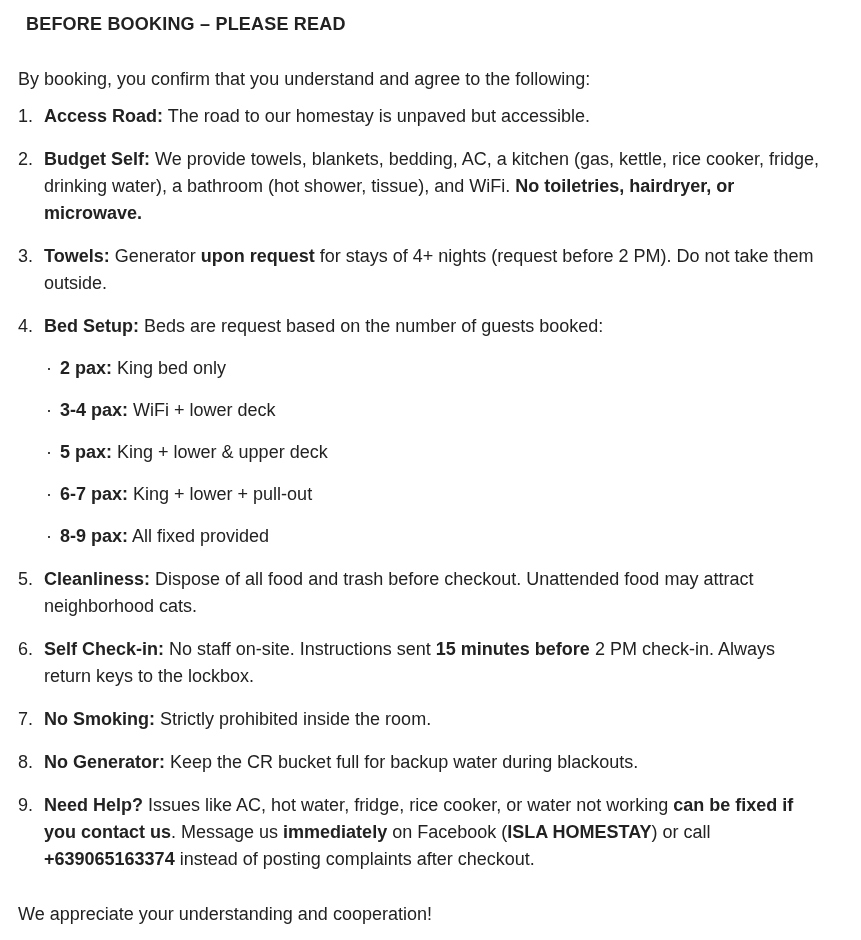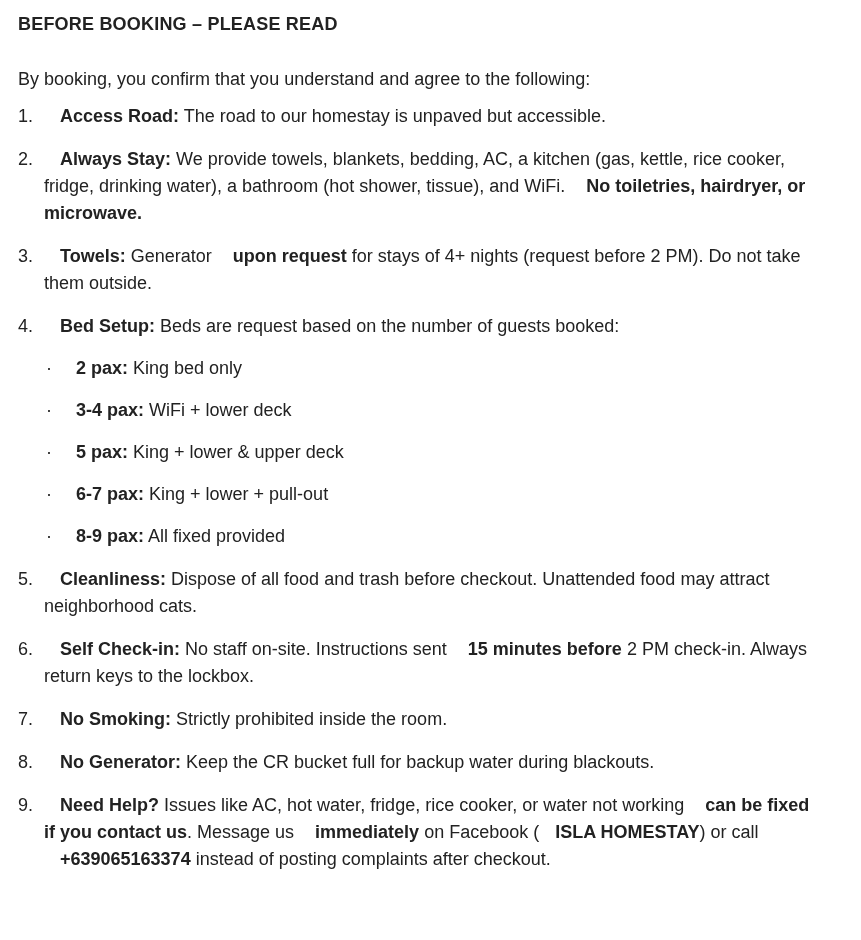--- a/index.html
+++ b/index.html
@@ -16,21 +16,21 @@
     box-sizing: border-box;
   }
   .page {
     padding: 12px 18px 0 18px;
     box-sizing: border-box;
   }
   .doc-title {
     font-size: 18px;
     font-weight: 700;
     line-height: 24px;
-    margin: 0 0 30px 0;
+    margin: 0 0 30px 8px;
     letter-spacing: 0.2px;
   }
   .intro, .outro {
     font-size: 18px;
     line-height: 27px;
     margin: 0;
   }
   .intro { margin-bottom: 10px; }
   .outro { margin-top: 28px; }
   .rules-list { margin: 0; padding: 0; }
@@ -42,21 +42,21 @@
     line-height: 27px;
   }
   .rule-number {
     flex: 0 0 26px;
     width: 26px;
   }
   .rule-content {
     flex: 1 1 auto;
     max-width: 781px;
   }
-  .b { font-weight: 700; margin-left: 16px; }
+  .b { font-weight: 700; }
   .sub-list { margin: 0; padding: 0; }
   .sub-item {
     display: flex;
     align-items: flex-start;
     margin-top: 15px;
     font-size: 18px;
     line-height: 27px;
   }
   .sub-bullet {
     flex: 0 0 16px;
@@ -73,21 +73,21 @@
 <div class="page">
   <h1 class="doc-title">BEFORE BOOKING – PLEASE READ</h1>
   <p class="intro">By booking, you confirm that you understand and agree to the following:</p>
   <div class="rules-list">
       <div class="rule-item">
         <span class="rule-number">1.</span>
         <div class="rule-content"><span class="b">Access Road:</span><span class=""> The road to our homestay is unpaved but accessible.</span></div>
       </div>
       <div class="rule-item">
         <span class="rule-number">2.</span>
-        <div class="rule-content"><span class="b">Always Stay:</span><span class=""> We provide towels, blankets, bedding, AC, a kitchen (gas, kettle, rice cooker, fridge, drinking water), a bathroom (hot shower, tissue), and WiFi. </span><span class="b">No toiletries, hairdryer, or microwave.</span></div>
+        <div class="rule-content"><span class="b">Budget Self:</span><span class=""> We provide towels, blankets, bedding, AC, a kitchen (gas, kettle, rice cooker, fridge, drinking water), a bathroom (hot shower, tissue), and WiFi. </span><span class="b">No toiletries, hairdryer, or microwave.</span></div>
       </div>
       <div class="rule-item">
         <span class="rule-number">3.</span>
         <div class="rule-content"><span class="b">Towels:</span><span class=""> Generator </span><span class="b">upon request</span><span class=""> for stays of 4+ nights (request before 2 PM). Do not take them outside.</span></div>
       </div>
       <div class="rule-item">
         <span class="rule-number">4.</span>
         <div class="rule-content"><span class="b">Bed Setup:</span><span class=""> Beds are request based on the number of guests booked:</span><div class="sub-list">
             <div class="sub-item">
               <span class="sub-bullet">·</span>
@@ -125,13 +125,14 @@
       </div>
       <div class="rule-item">
         <span class="rule-number">8.</span>
         <div class="rule-content"><span class="b">No Generator:</span><span class=""> Keep the CR bucket full for backup water during blackouts.</span></div>
       </div>
       <div class="rule-item">
         <span class="rule-number">9.</span>
         <div class="rule-content"><span class="b">Need Help?</span><span class=""> Issues like AC, hot water, fridge, rice cooker, or water not working </span><span class="b">can be fixed if you contact us</span><span class="">. Message us </span><span class="b">immediately</span><span class=""> on Facebook (</span><span class="b">ISLA HOMESTAY</span><span class="">) or call </span><span class="b">+639065163374</span><span class=""> instead of posting complaints after checkout.</span></div>
       </div>
     </div>
+  <p class="outro">We appreciate your understanding and cooperation!</p>
 </div>
 
 </body></html>

